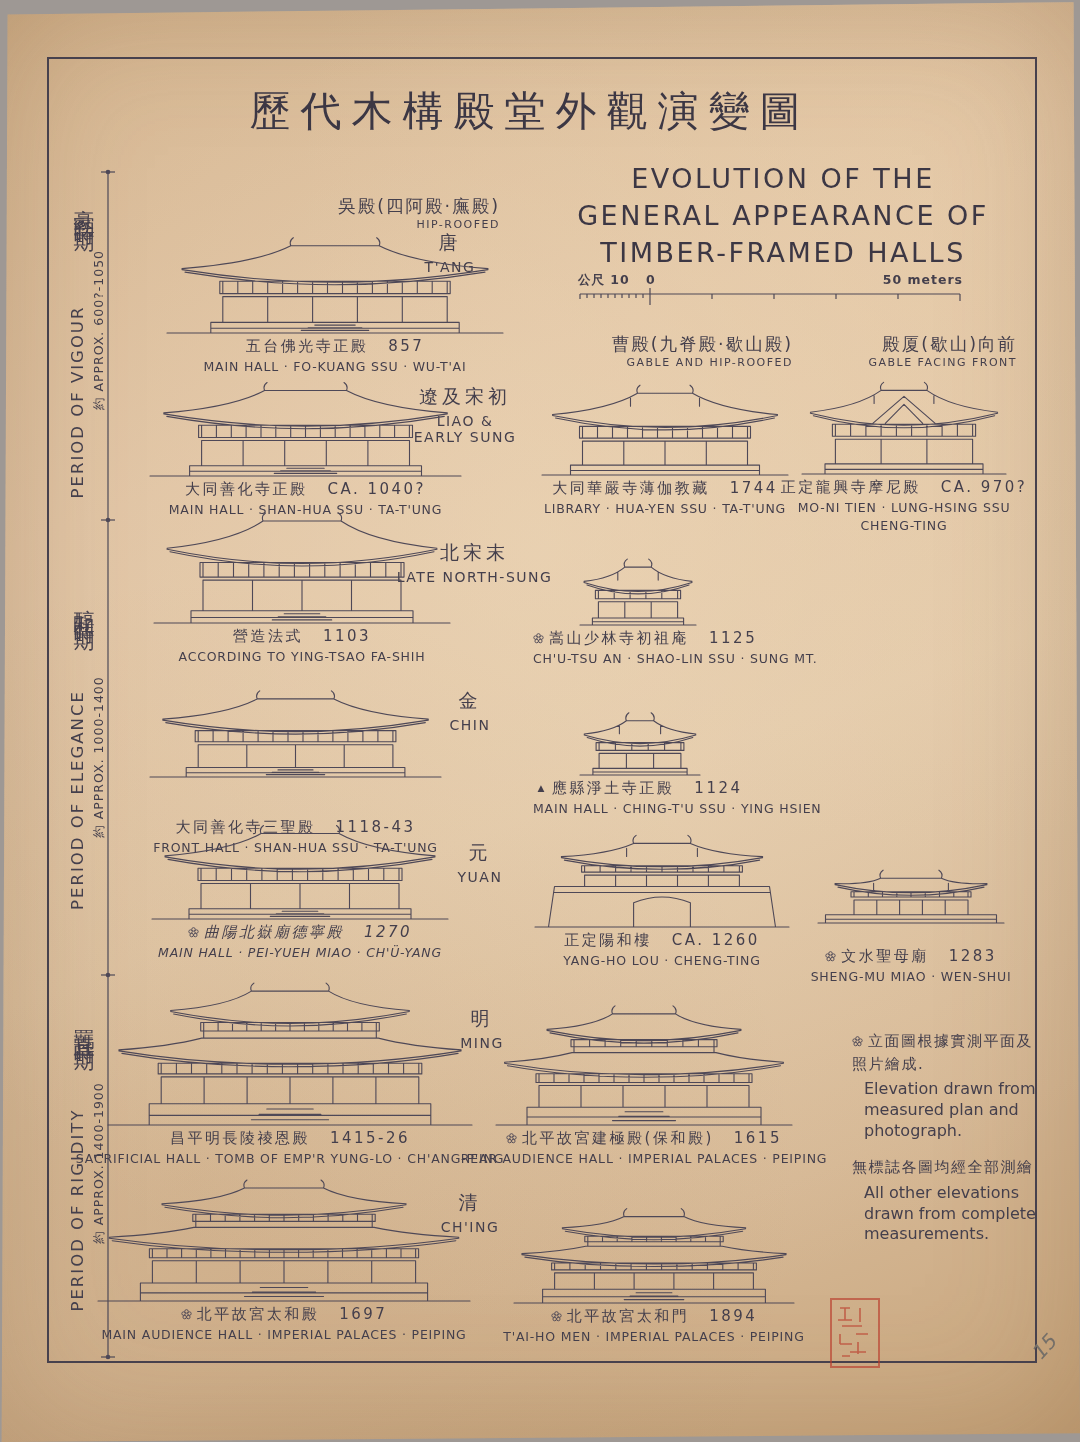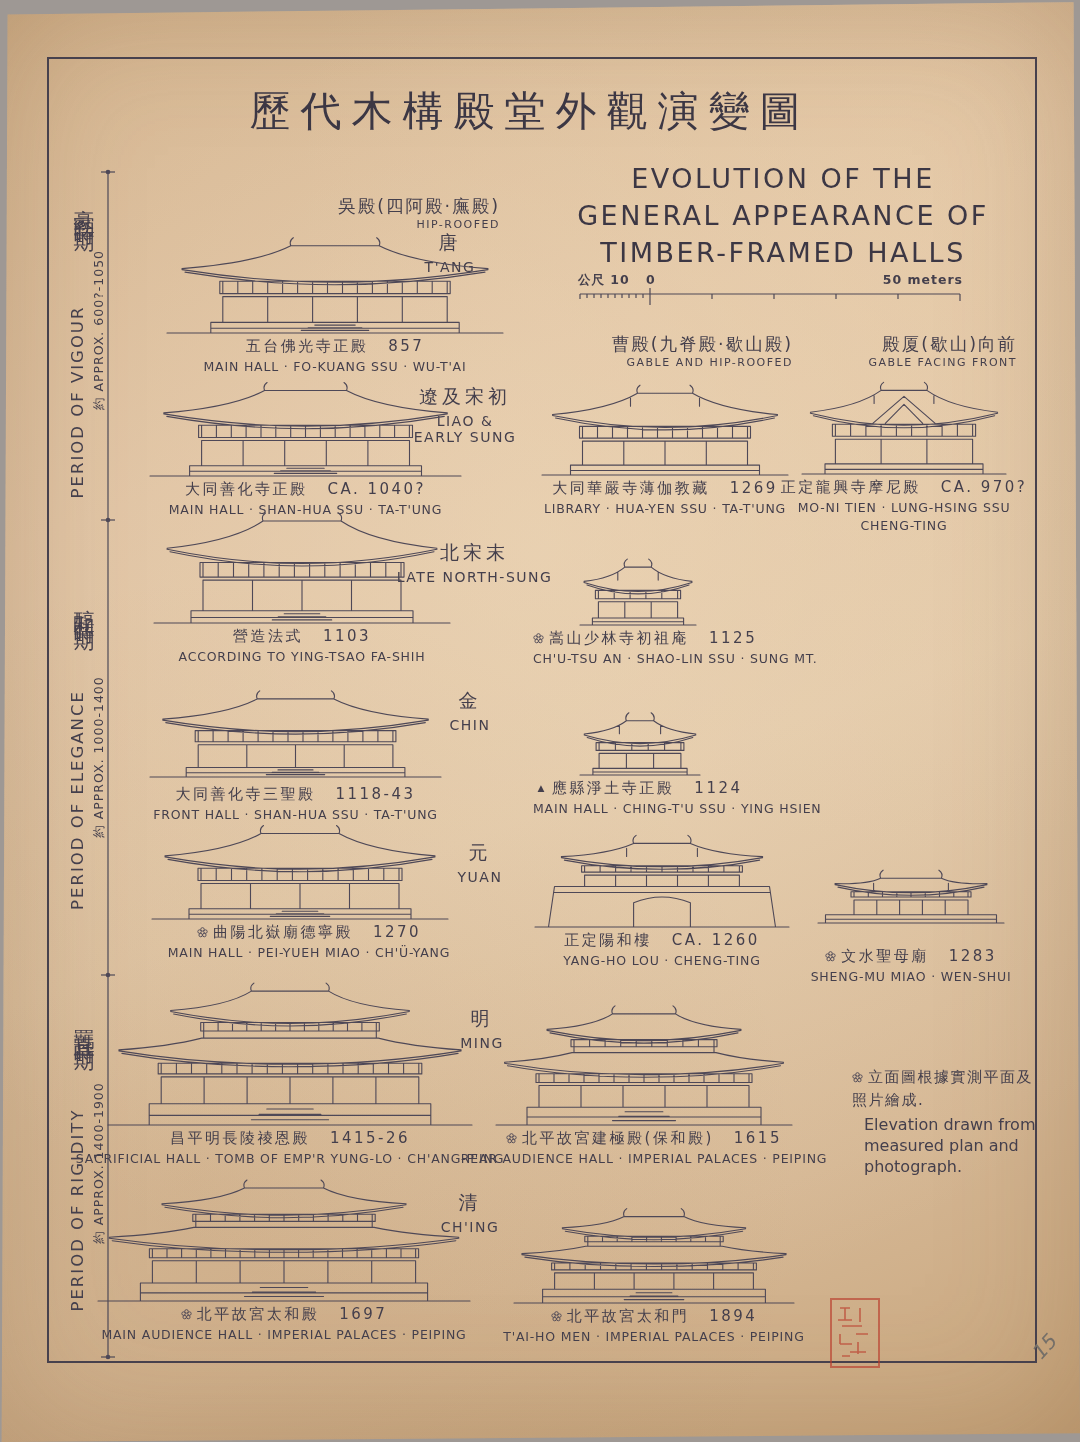--- a/index.html
+++ b/index.html
@@ -55,21 +55,21 @@
   .e7{left:420px;top:1190px;width:100px}
   
   .building{position:absolute;}
   .bcap{position:absolute;text-align:center;color:var(--ink2);}
   .cap-cn{font-size:15px;letter-spacing:2.5px;white-space:nowrap;}
   .cap-en{font-size:12.5px;letter-spacing:0.8px;margin-top:3px;white-space:nowrap;}
   .tri{font-size:9px;vertical-align:2px;margin-right:5px;}
   .flw{display:inline-block;vertical-align:-1px;margin-right:5px;}
   
   .legend{position:absolute;left:852px;top:1030px;width:188px;color:var(--ink2);}
-  .leg-item{margin-bottom:15px;margin-top:36px;}
+  .leg-item{margin-bottom:15px;}
   .leg-cn{font-size:15px;line-height:1.5;letter-spacing:1.5px;}
   .leg-en{font-size:16px;line-height:1.3;margin:4px 0 0 12px;}
   .seal{position:absolute;left:830px;top:1298px;width:46px;height:66px;
     border:2px solid rgba(186,60,44,.75);opacity:.85;}
   .pagenum{position:absolute;left:1032px;top:1334px;font-size:20px;color:#756f68;
     transform:rotate(-48deg);font-style:italic;}
   svg{display:block;overflow:visible;}
 </style>
 </head>
 <body>
@@ -196,21 +196,21 @@
       <div class="bcap" style="left: 103px; width: 405px; top: 480px;">
         <div class="cap-cn">大同善化寺正殿  CA. 1040?</div>
         <div class="cap-en">MAIN HALL · SHAN-HUA SSU · TA-T'UNG</div>
       </div>
       <div class="building" style="left: 540px; top: 386px; width: 250px; height: 90px;">
         <svg width="250" height="90" viewBox="0 0 250 90">
           <path d="M2,89L248,89 M30.5,79.1L219.5,79.1 M30.5,79.1L30.5,89 M219.5,79.1L219.5,89 M30.5,84.5L219.5,84.5 M42.5,52.1L207.5,52.1 M42.5,55.1L207.5,55.1 M42.5,55.1L42.5,79.1 M83.8,55.1L83.8,79.1 M125,55.1L125,79.1 M166.3,55.1L166.3,79.1 M207.5,55.1L207.5,79.1 M39.5,40.4L210.5,40.4 M39.5,52.1L210.5,52.1 M39.5,40.4L39.5,52.1 M210.5,40.4L210.5,52.1 M42.5,40.4L42.5,52.1 M57.5,40.4L57.5,52.1 M72.5,40.4L72.5,52.1 M87.5,40.4L87.5,52.1 M102.5,40.4L102.5,52.1 M117.5,40.4L117.5,52.1 M132.5,40.4L132.5,52.1 M147.5,40.4L147.5,52.1 M162.5,40.4L162.5,52.1 M177.5,40.4L177.5,52.1 M192.5,40.4L192.5,52.1 M207.5,40.4L207.5,52.1 M12.5,29.5Q71.4,41.4 125,41.4 M125,41.4Q178.6,41.4 237.5,29.5 M15.5,32Q71.4,43.9 125,43.9 M125,43.9Q178.6,43.9 234.5,32 M12.5,28.5Q70,23.3 97.5,7.2 M97.5,7.2L152.5,7.2 M237.5,28.5Q180,23.3 152.5,7.2 M97.5,7.2q-2,-5 2.5,-8 M152.5,7.2q2,-5 -2.5,-8 M90.5,12.2L90.5,20.2 M159.5,12.2L159.5,20.2" fill="none" stroke="#4e4857" stroke-width="1.1" stroke-linecap="round" stroke-linejoin="round"></path>
         </svg>
       </div>
       <div class="bcap" style="left: 495px; width: 340px; top: 479px;">
-        <div class="cap-cn">大同華嚴寺薄伽教藏  1269</div>
+        <div class="cap-cn">大同華嚴寺薄伽教藏  1744</div>
         <div class="cap-en">LIBRARY · HUA-YEN SSU · TA-T'UNG</div>
       </div>
       <div class="building" style="left: 800px; top: 383px; width: 208px; height: 92px;">
         <svg width="208" height="92" viewBox="0 0 208 92">
           <path d="M2,91L206,91 M25,80.9L183,80.9 M25,80.9L25,91 M183,80.9L183,91 M25,86.4L183,86.4 M35.4,53.3L172.6,53.3 M35.4,56.3L172.6,56.3 M35.4,56.3L35.4,80.9 M81.1,56.3L81.1,80.9 M126.9,56.3L126.9,80.9 M172.6,56.3L172.6,80.9 M32.4,41.3L175.6,41.3 M32.4,53.3L175.6,53.3 M32.4,41.3L32.4,53.3 M175.6,41.3L175.6,53.3 M35.4,41.3L35.4,53.3 M50.6,41.3L50.6,53.3 M65.9,41.3L65.9,53.3 M81.1,41.3L81.1,53.3 M96.4,41.3L96.4,53.3 M111.6,41.3L111.6,53.3 M126.9,41.3L126.9,53.3 M142.1,41.3L142.1,53.3 M157.4,41.3L157.4,53.3 M172.6,41.3L172.6,53.3 M10.4,30.2Q59.4,42.3 104,42.3 M104,42.3Q148.6,42.3 197.6,30.2 M13.4,32.7Q59.4,44.8 104,44.8 M104,44.8Q148.6,44.8 194.6,32.7 M10.4,29.2Q58.2,23.8 81.1,7.4 M81.1,7.4L126.9,7.4 M197.6,29.2Q149.8,23.8 126.9,7.4 M81.1,7.4q-2,-5 2.5,-8 M126.9,7.4q2,-5 -2.5,-8 M74.1,12.4L74.1,20.4 M133.9,12.4L133.9,20.4 M72.8,40.3L104,13.4L135.2,40.3 M85.3,40.3L104,21.4L122.7,40.3" fill="none" stroke="#4e4857" stroke-width="1.1" stroke-linecap="round" stroke-linejoin="round"></path>
         </svg>
       </div>
       <div class="bcap" style="left: 755px; width: 298px; top: 478px;">
         <div class="cap-cn">正定龍興寺摩尼殿  CA. 970?</div>
         <div class="cap-en">MO-NI TIEN · LUNG-HSING SSU</div>
@@ -238,39 +238,39 @@
             <circle cx="4" cy="8.8" r="1.9" fill="none" stroke="#4e4857" stroke-width="1"></circle>
             <circle cx="8" cy="8.8" r="1.9" fill="none" stroke="#4e4857" stroke-width="1"></circle>
           </svg>嵩山少林寺初祖庵  1125</div>
         <div class="cap-en">CH'U-TSU AN · SHAO-LIN SSU · SUNG MT.</div>
       </div>
       <div class="building" style="left: 148px; top: 692px; width: 295px; height: 86px;">
         <svg width="295" height="86" viewBox="0 0 295 86">
           <path d="M2,85L293,85 M38.2,75.5L256.9,75.5 M38.2,75.5L38.2,85 M256.9,75.5L256.9,85 M38.2,80.7L256.9,80.7 M130,77.9L165,77.9 M124.1,80.3L170.9,80.3 M118.3,82.6L176.7,82.6 M50.2,49.7L244.9,49.7 M50.2,52.7L244.9,52.7 M50.2,52.7L50.2,75.5 M98.8,52.7L98.8,75.5 M147.5,52.7L147.5,75.5 M196.2,52.7L196.2,75.5 M244.9,52.7L244.9,75.5 M47.2,38.6L247.9,38.6 M47.2,49.7L247.9,49.7 M47.2,38.6L47.2,49.7 M247.9,38.6L247.9,49.7 M50.2,38.6L50.2,49.7 M65.1,38.6L65.1,49.7 M80.1,38.6L80.1,49.7 M95.1,38.6L95.1,49.7 M110.1,38.6L110.1,49.7 M125,38.6L125,49.7 M140,38.6L140,49.7 M155,38.6L155,49.7 M170,38.6L170,49.7 M184.9,38.6L184.9,49.7 M199.9,38.6L199.9,49.7 M214.9,38.6L214.9,49.7 M229.9,38.6L229.9,49.7 M244.9,38.6L244.9,49.7 M14.8,28.1Q84.2,39.6 147.5,39.6 M147.5,39.6Q210.8,39.6 280.3,28.1 M17.8,30.6Q84.2,42.1 147.5,42.1 M147.5,42.1Q210.8,42.1 277.3,30.6 M14.8,27.1Q79.7,22.2 109.2,6.9 M109.2,6.9L185.9,6.9 M280.3,27.1Q215.4,22.2 185.9,6.9 M109.2,6.9q-2,-5 2.5,-8 M185.9,6.9q2,-5 -2.5,-8" fill="none" stroke="#4e4857" stroke-width="1.1" stroke-linecap="round" stroke-linejoin="round"></path>
         </svg>
       </div>
-      <div class="bcap" style="left: 103px; width: 385px; top: 785px;">
+      <div class="bcap" style="left: 103px; width: 385px; top: 818px;">
         <div class="cap-cn">大同善化寺三聖殿  1118-43</div>
         <div class="cap-en">FRONT HALL · SHAN-HUA SSU · TA-T'UNG</div>
       </div>
       <div class="building" style="left: 578px; top: 716px; width: 124px; height: 60px;">
         <svg width="124" height="60" viewBox="0 0 124 60">
           <path d="M2,59L122,59 M14.9,52.4L109.1,52.4 M14.9,52.4L14.9,59 M109.1,52.4L109.1,59 M14.9,56L109.1,56 M21.1,34.4L102.9,34.4 M21.1,37.4L102.9,37.4 M21.1,37.4L21.1,52.4 M48.4,37.4L48.4,52.4 M75.6,37.4L75.6,52.4 M102.9,37.4L102.9,52.4 M18.1,26.6L105.9,26.6 M18.1,34.4L105.9,34.4 M18.1,26.6L18.1,34.4 M105.9,26.6L105.9,34.4 M21.1,26.6L21.1,34.4 M37.4,26.6L37.4,34.4 M53.8,26.6L53.8,34.4 M70.2,26.6L70.2,34.4 M86.6,26.6L86.6,34.4 M102.9,26.6L102.9,34.4 M6.2,19Q35.4,27.6 62,27.6 M62,27.6Q88.6,27.6 117.8,19 M9.2,21.5Q35.4,30.1 62,30.1 M62,30.1Q88.6,30.1 114.8,21.5 M6.2,18Q34.7,15.2 48.4,4.8 M48.4,4.8L75.6,4.8 M117.8,18Q89.3,15.2 75.6,4.8 M48.4,4.8q-2,-5 2.5,-8 M75.6,4.8q2,-5 -2.5,-8 M41.4,9.8L41.4,17.8 M82.6,9.8L82.6,17.8" fill="none" stroke="#4e4857" stroke-width="1.1" stroke-linecap="round" stroke-linejoin="round"></path>
         </svg>
       </div>
       <div class="bcap" style="left: 533px; width: 214px; top: 779px;">
         <div class="cap-cn"><span class="tri">▲</span>應縣淨土寺正殿  1124</div>
         <div class="cap-en">MAIN HALL · CHING-T'U SSU · YING HSIEN</div>
       </div>
       <div class="building" style="left: 150px; top: 826px; width: 300px; height: 94px;">
         <svg width="300" height="94" viewBox="0 0 300 94">
           <path d="M2,93L298,93 M39,82.7L261,82.7 M39,82.7L39,93 M261,82.7L261,93 M39,88.3L261,88.3 M132.2,85.2L167.8,85.2 M126.2,87.8L173.8,87.8 M120.3,90.4L179.7,90.4 M51,54.5L249,54.5 M51,57.5L249,57.5 M51,57.5L51,82.7 M100.5,57.5L100.5,82.7 M150,57.5L150,82.7 M199.5,57.5L199.5,82.7 M249,57.5L249,82.7 M48,42.2L252,42.2 M48,54.5L252,54.5 M48,42.2L48,54.5 M252,42.2L252,54.5 M51,42.2L51,54.5 M66.2,42.2L66.2,54.5 M81.5,42.2L81.5,54.5 M96.7,42.2L96.7,54.5 M111.9,42.2L111.9,54.5 M127.2,42.2L127.2,54.5 M142.4,42.2L142.4,54.5 M157.6,42.2L157.6,54.5 M172.8,42.2L172.8,54.5 M188.1,42.2L188.1,54.5 M203.3,42.2L203.3,54.5 M218.5,42.2L218.5,54.5 M233.8,42.2L233.8,54.5 M249,42.2L249,54.5 M15,30.9Q85.7,43.2 150,43.2 M150,43.2Q214.4,43.2 285,30.9 M18,33.4Q85.7,45.7 150,45.7 M150,45.7Q214.4,45.7 282,33.4 M15,29.9Q81,24.4 111,7.5 M111,7.5L189,7.5 M285,29.9Q219,24.4 189,7.5 M111,7.5q-2,-5 2.5,-8 M189,7.5q2,-5 -2.5,-8" fill="none" stroke="#4e4857" stroke-width="1.1" stroke-linecap="round" stroke-linejoin="round"></path>
         </svg>
       </div>
-      <div class="bcap" style="left: 114px; width: 390px; top: 923px;">
+      <div class="bcap" style="left: 105px; width: 390px; top: 923px; font-style: italic;">
         <div class="cap-cn"><svg width="11" height="11" viewBox="0 0 12 12" class="flw">
             <circle cx="6" cy="2.6" r="1.9" fill="none" stroke="#4e4857" stroke-width="1"></circle>
             <circle cx="2.8" cy="5" r="1.9" fill="none" stroke="#4e4857" stroke-width="1"></circle>
             <circle cx="9.2" cy="5" r="1.9" fill="none" stroke="#4e4857" stroke-width="1"></circle>
             <circle cx="4" cy="8.8" r="1.9" fill="none" stroke="#4e4857" stroke-width="1"></circle>
             <circle cx="8" cy="8.8" r="1.9" fill="none" stroke="#4e4857" stroke-width="1"></circle>
           </svg>曲陽北嶽廟德寧殿  1270</div>
         <div class="cap-en">MAIN HALL · PEI-YUEH MIAO · CH'Ü-YANG</div>
       </div>
       <div class="building" style="left: 533px; top: 838px; width: 258px; height: 90px;">
@@ -357,20 +357,24 @@
     <div class="leg-item">
       <div class="leg-cn"><span class="lmark"><svg width="11" height="11" viewBox="0 0 12 12" class="flw">
               <circle cx="6" cy="2.6" r="1.9" fill="none" stroke="#4e4857" stroke-width="1"></circle>
               <circle cx="2.8" cy="5" r="1.9" fill="none" stroke="#4e4857" stroke-width="1"></circle>
               <circle cx="9.2" cy="5" r="1.9" fill="none" stroke="#4e4857" stroke-width="1"></circle>
               <circle cx="4" cy="8.8" r="1.9" fill="none" stroke="#4e4857" stroke-width="1"></circle>
               <circle cx="8" cy="8.8" r="1.9" fill="none" stroke="#4e4857" stroke-width="1"></circle>
             </svg></span><span>立面圖根據實測平面及照片繪成.</span></div>
       <div class="leg-en">Elevation drawn from measured plan and photograph.</div>
     </div>
+    <div class="leg-item">
+      <div class="leg-cn"><span class="lmark"></span><span>無標誌各圖均經全部測繪.</span></div>
+      <div class="leg-en">All other elevations drawn from comp­lete measurements.</div>
+    </div>
   </div>
 
   <div class="seal">
     <svg width="42" height="62" viewBox="0 0 42 62">
       <g stroke="rgba(186,60,44,.8)" stroke-width="1.6" fill="none">
         <path d="M8,8 h10 M13,8 v12 M6,20 h14 M10,26 h20 M28,8 v14 M24,34 h12 M8,34 v10 M8,44 h12 M26,42 v12 M18,52 h16 M10,56 h8"></path>
       </g>
     </svg>
   </div>
 

